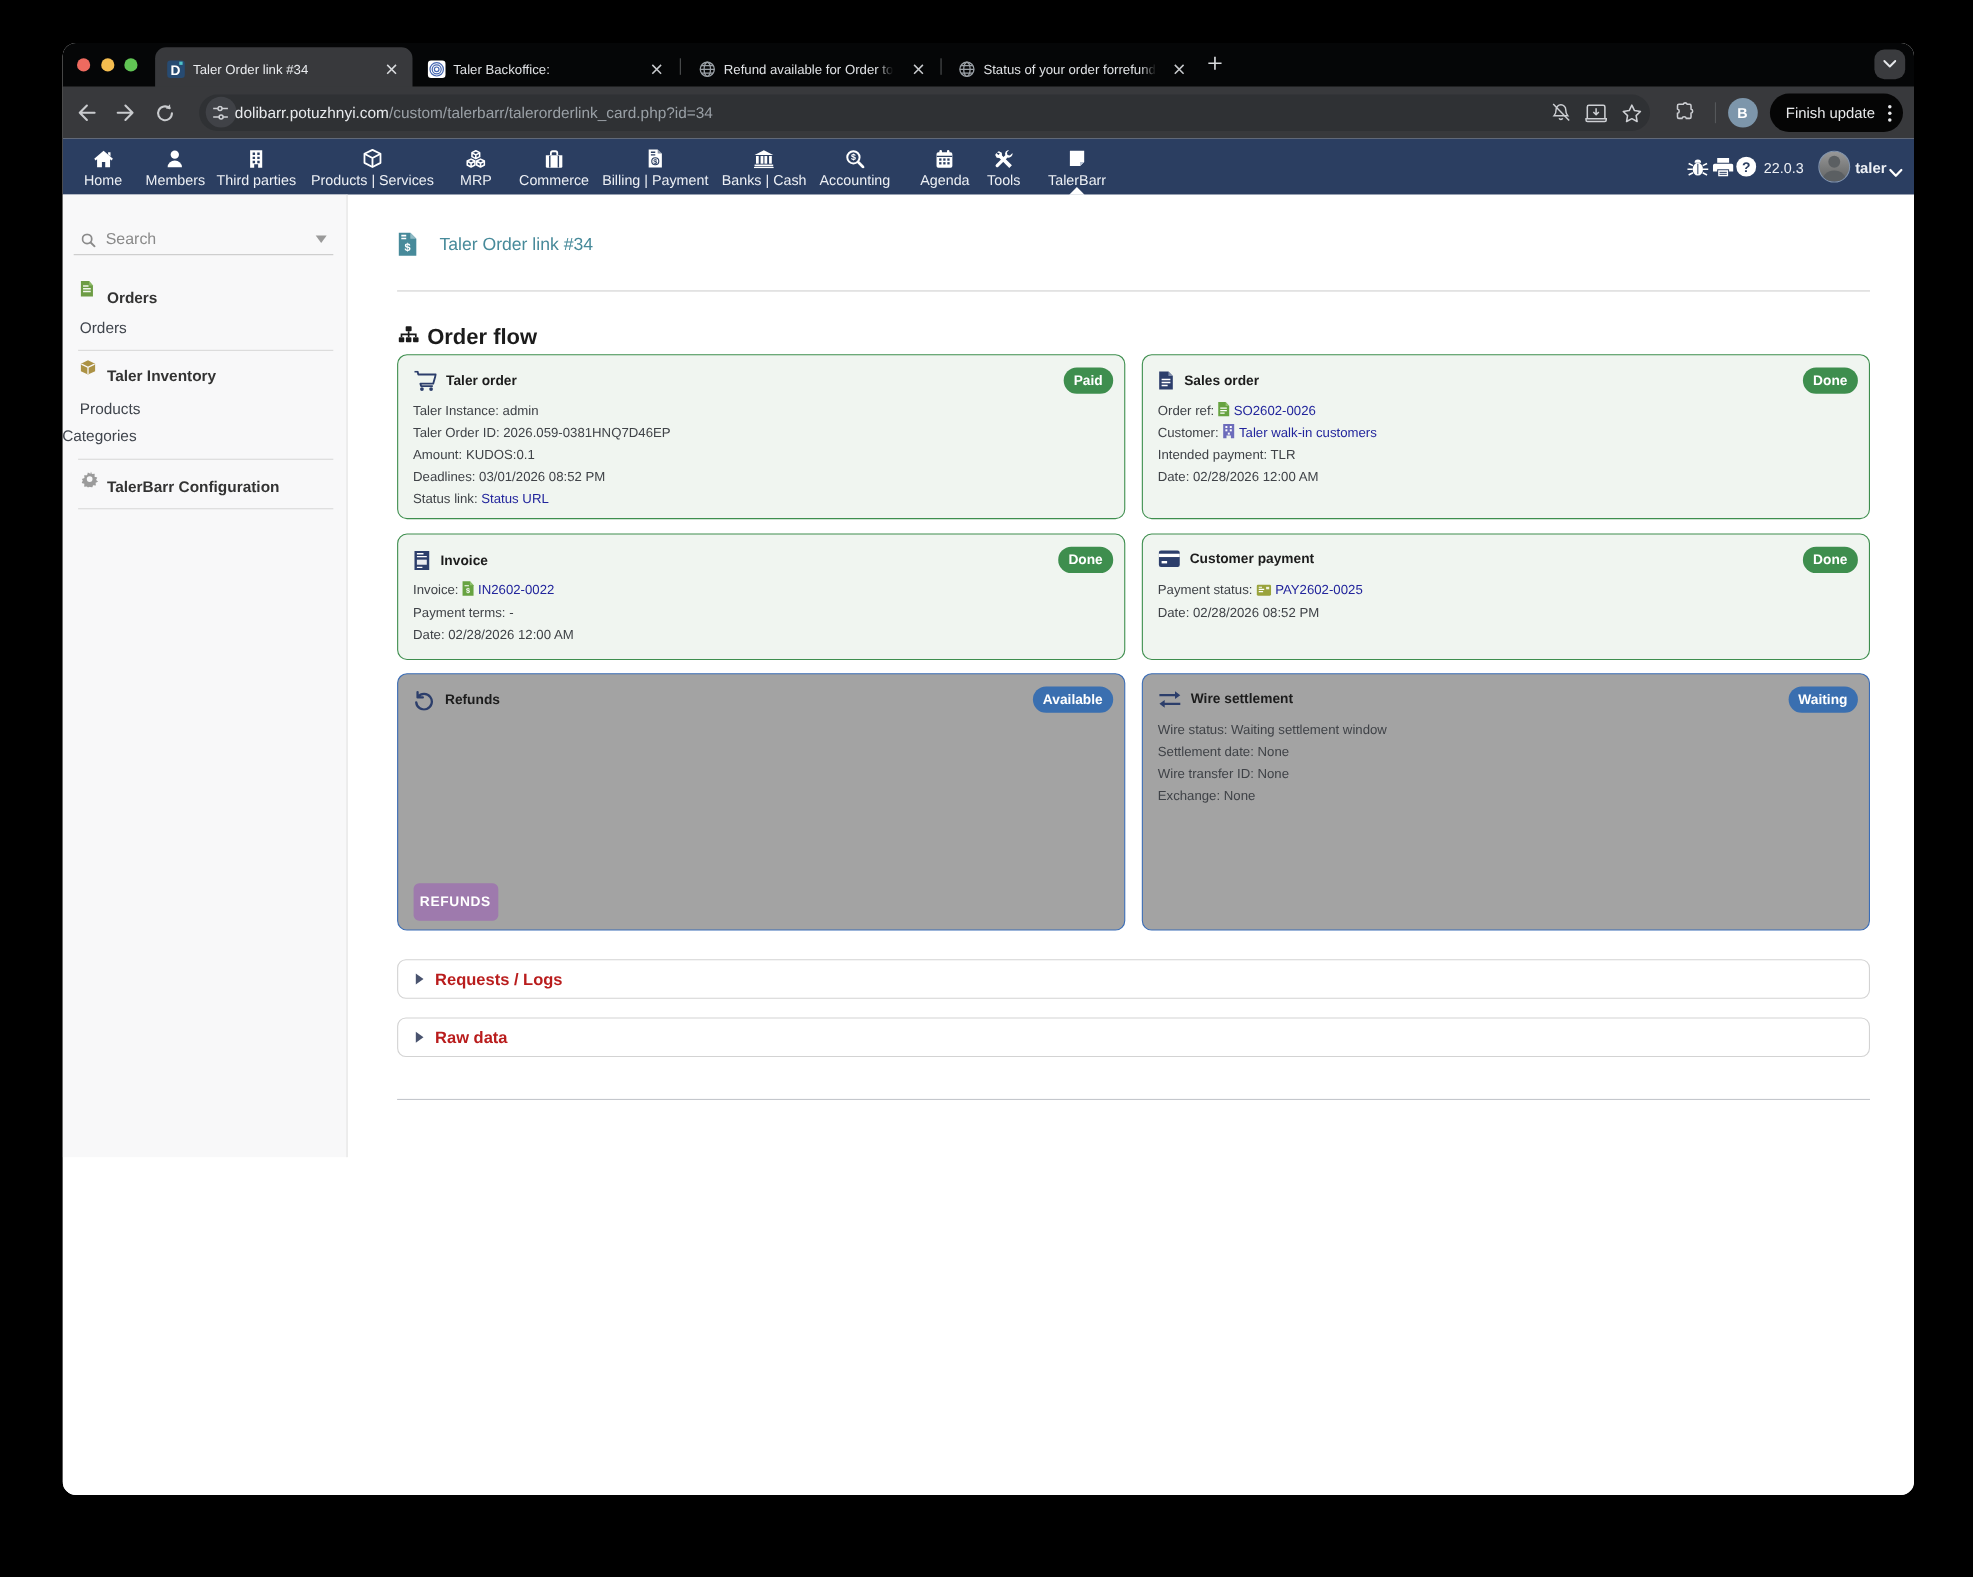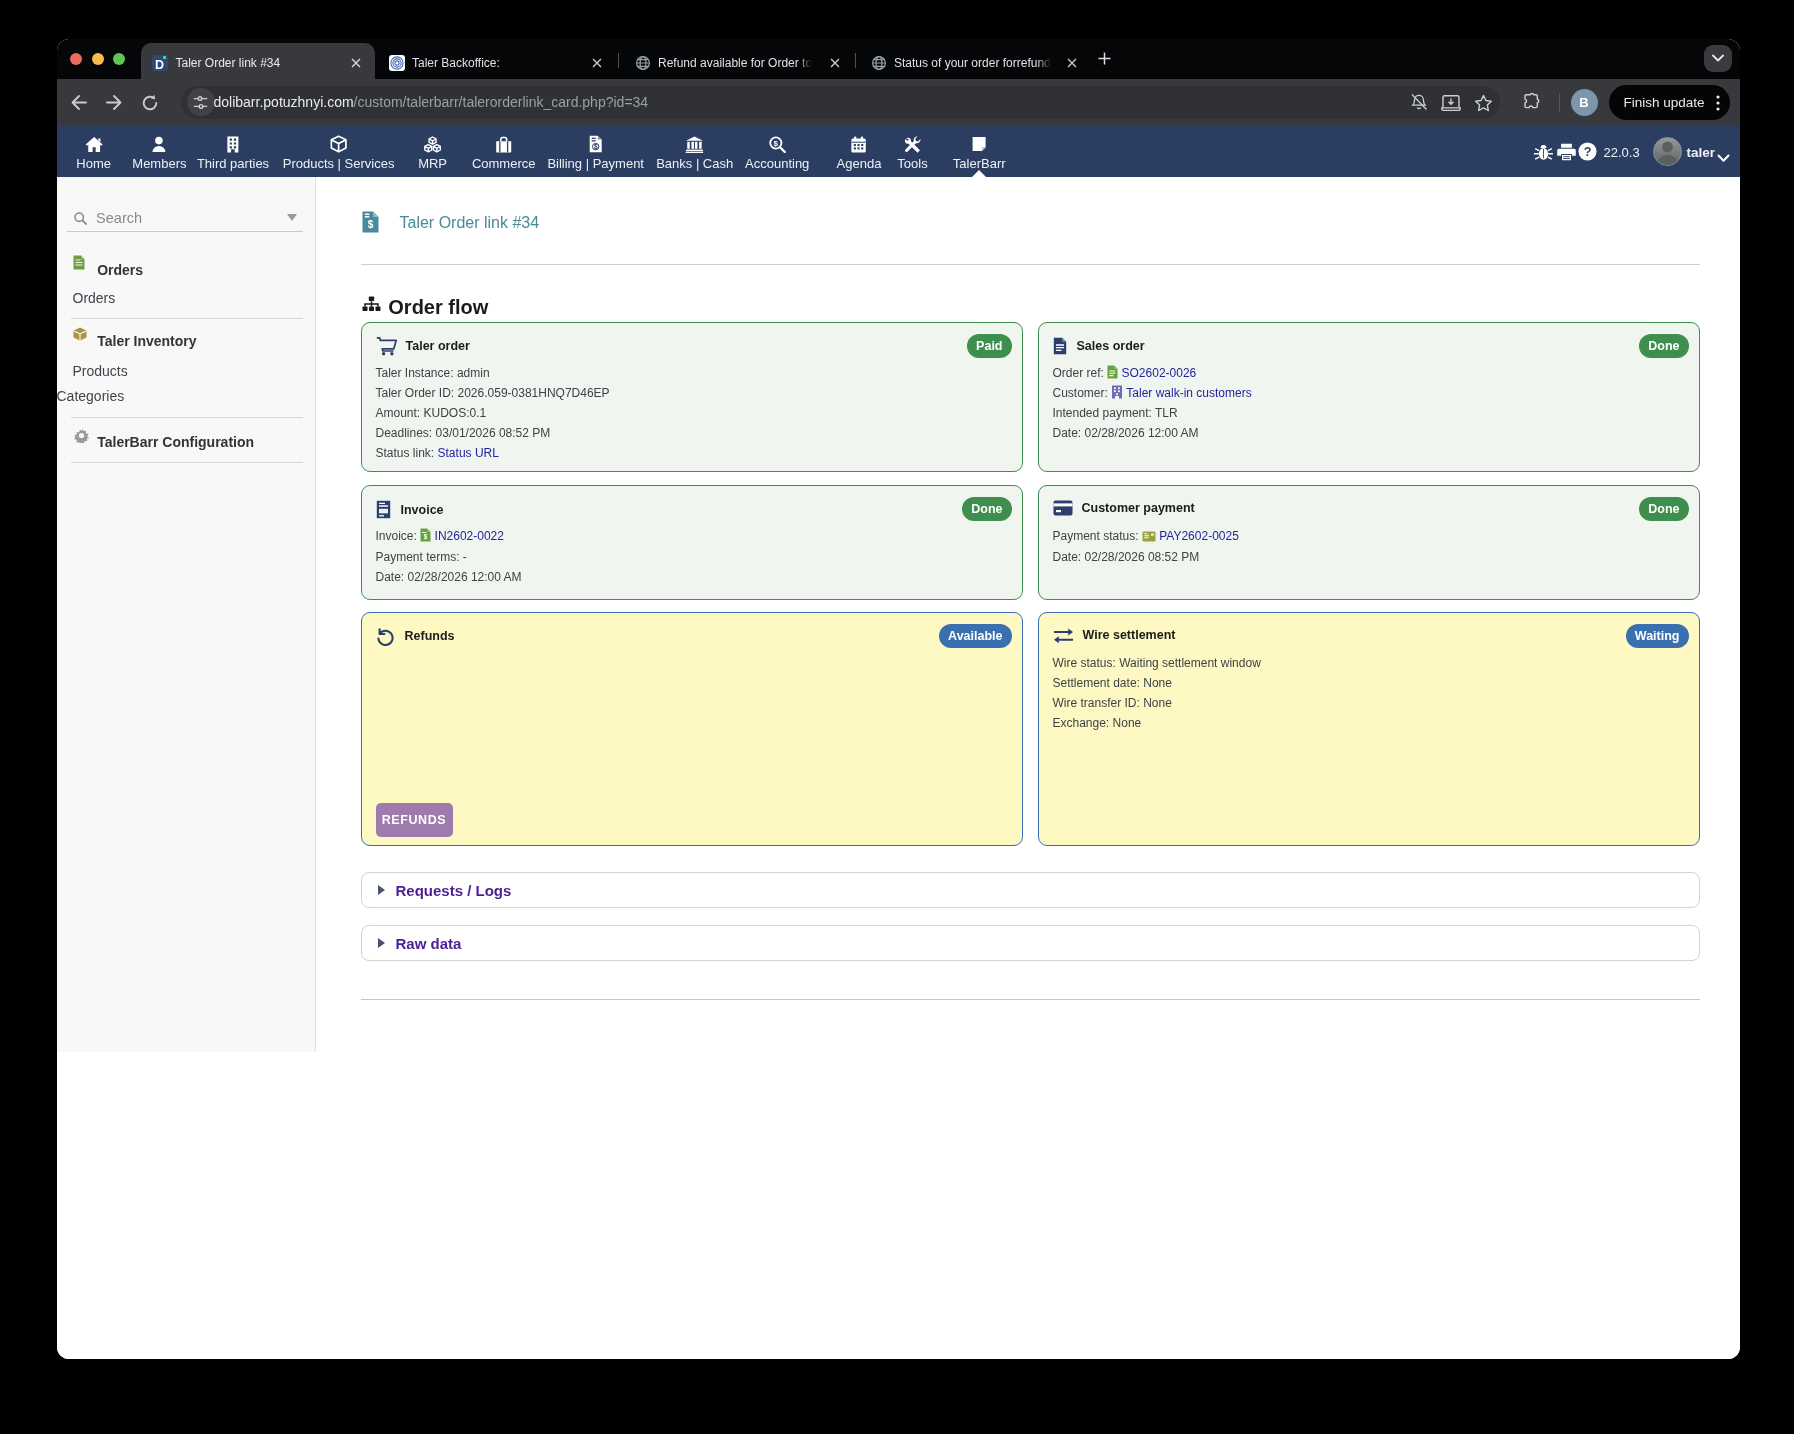--- a/index.html
+++ b/index.html
@@ -42,32 +42,32 @@
   .sidebar { position:absolute; left:0; top:0; width:259px; height:875px; background:#f8f8f9; border-right:1px solid #e2e2e2; }
   .sb-sep { position:absolute; left:14px; width:232px; height:1px; background:#d9d9d9; }
   .sb-h { position:absolute; font-size:14px; font-weight:bold; color:#333; white-space:nowrap; }
   .sb-l { position:absolute; font-size:14px; color:#40454d; white-space:nowrap; }
   
   .abs { position:absolute; }
   .hr { position:absolute; height:1px; background:#c9c9c9; }
 
   .card { position:absolute; border-radius:9px; }
   .card.green { background:#f0f5f0; border:1.5px solid #3e8e4e; }
-  .card.blue  { background:#fef9c3; border:1.5px solid #3a6cb5; }
+  .card.blue  { background:#a3a3a3; border:1.5px solid #3a6cb5; }
   .chead { position:absolute; top:14px; left:14px; font-size:12.5px; font-weight:bold; color:#1c1c1c; white-space:nowrap; display:flex; align-items:center; }
   .badge { position:absolute; top:11px; right:10px; height:24px; line-height:24px; border-radius:12px; padding:0 9px; font-size:12.5px; font-weight:bold; color:#fff; }
   .badge.g { background:#3e8e4e; }
   .badge.b { background:#3a6fb0; }
   .clines { position:absolute; left:14px; top:40px; font-size:12px; color:#3f4247; }
   .clines div { height:20.15px; line-height:20.15px; white-space:nowrap; }
   a.dlk { color:#22259c; text-decoration:none; }
   .refbtn { position:absolute; left:14px; top:190px; width:77px; height:34px; background:#9e7aad; border-radius:5px; color:#fff; font-weight:bold; font-size:12.5px; letter-spacing:0.6px; text-align:center; line-height:34px; }
 
   .panel { position:absolute; left:304px; width:1339px; height:36px; border:1px solid #d3d3d3; border-radius:8px; background:#fff; }
-  .panel .pt { position:absolute; left:34px; top:9px; font-size:15px; font-weight:bold; color:#4c1d95; }
+  .panel .pt { position:absolute; left:34px; top:9px; font-size:15px; font-weight:bold; color:#b91c1c; }
   .panel .mk { position:absolute; left:16px; top:12px; width:0; height:0; border-top:5px solid transparent; border-bottom:5px solid transparent; border-left:7px solid #49536e; }
 </style>
 </head>
 <body>
 <div class="win">
   <div class="tabbar" id="tabbar">
     <span class="dot" style="left:13.5px;background:#ee6a5f"></span>
     <span class="dot" style="left:35px;background:#f5bd4f"></span>
     <span class="dot" style="left:56.5px;background:#61c554"></span>
 

